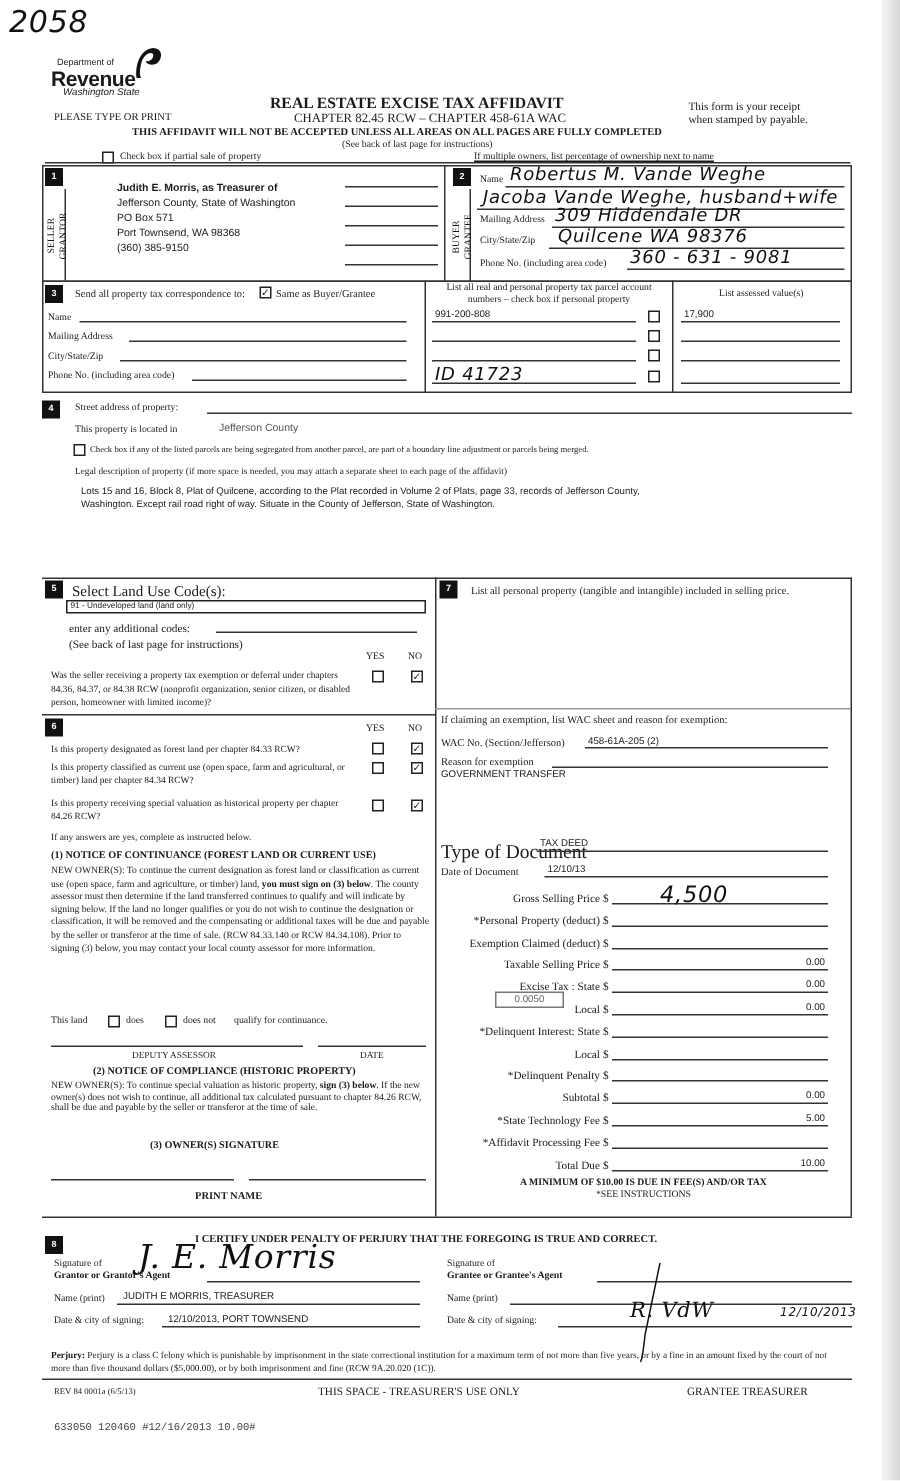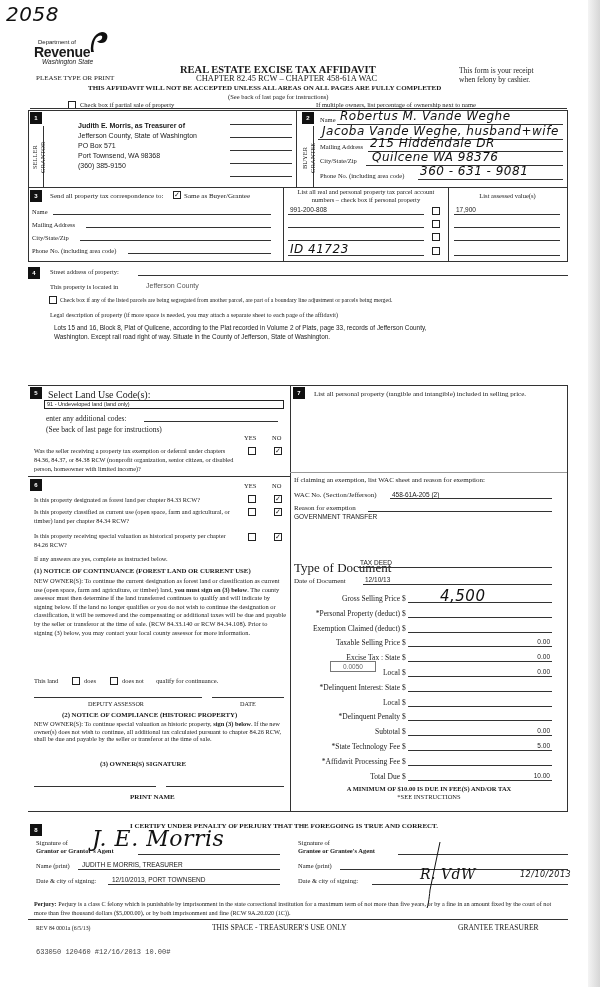--- a/index.html
+++ b/index.html
@@ -33,21 +33,21 @@
 <div class="abs sans bold" style="left:34px;top:44px;font-size:14px;letter-spacing:-0.3px;">Revenue</div>
 <div class="abs sans" style="left:42px;top:58px;font-size:6.5px;font-style:italic;">Washington State</div>
 <svg class="abs" style="left:88px;top:30px;" width="22" height="24" viewBox="0 0 22 24">
   <path d="M3 22 C2 12 6 3 14 2 C20 2 21 8 17 12 C14 14 10 13 9 11 C12 11 15 9 14 6 C12 4 7 7 6 13 C5 17 5 20 6 22 Z" fill="#111"></path>
 </svg>
 
 <div class="abs serif bold" style="left:180px;top:64px;font-size:10.5px;">REAL ESTATE EXCISE TAX AFFIDAVIT</div>
 <div class="abs serif" style="left:36px;top:74px;font-size:7px;">PLEASE TYPE OR PRINT</div>
 <div class="abs serif" style="left:196px;top:73px;font-size:8.5px;">CHAPTER 82.45 RCW – CHAPTER 458-61A WAC</div>
 <div class="abs serif" style="left:459px;top:66px;font-size:7.5px;">This form is your receipt</div>
-<div class="abs serif" style="left:459px;top:75px;font-size:7.5px;">when felony by cashier.</div>
+<div class="abs serif" style="left:459px;top:75px;font-size:7.5px;">when stamped by payable.</div>
 <div class="abs serif bold" style="left:88px;top:84px;font-size:7px;">THIS AFFIDAVIT WILL NOT BE ACCEPTED UNLESS ALL AREAS ON ALL PAGES ARE FULLY COMPLETED</div>
 <div class="abs serif" style="left:228px;top:93px;font-size:6.5px;">(See back of last page for instructions)</div>
 <div class="cb" style="left:68px;top:101px;"></div>
 <div class="abs serif" style="left:80px;top:101px;font-size:6.5px;">Check box if partial sale of property</div>
 <div class="abs serif" style="left:316px;top:101px;font-size:6.5px;text-decoration:underline;">If multiple owners, list percentage of ownership next to name</div>
 <div class="rule" style="left:30px;top:108px;width:537px;"></div>
 
 <div class="box" style="left:28px;top:110px;width:540px;height:78px;"></div>
 <div class="abs" style="left:296px;top:110px;border-left:1px solid #333;height:78px;"></div>
 <div class="num" style="left:30px;top:112px;">1</div>
@@ -66,21 +66,21 @@
 
 <div class="num" style="left:302px;top:112px;">2</div>
 <div class="abs" style="left:300px;top:126px;width:14px;height:61px;border-right:1px solid #333;"></div>
 <div class="vtext serif" style="left:301px;top:130px;height:55px;"><span>BUYER</span><br><span>GRANTEE</span></div>
 <div class="abs serif" style="left:320px;top:116px;font-size:6.5px;">Name</div>
 <div class="abs hand" style="left:340px;top:109px;font-size:12px;">Robertus M. Vande Weghe</div>
 <div class="rule" style="left:337px;top:124px;width:226px;"></div>
 <div class="abs hand" style="left:322px;top:124px;font-size:12px;">Jacoba Vande Weghe, husband+wife</div>
 <div class="rule" style="left:318px;top:139px;width:245px;"></div>
 <div class="abs serif" style="left:320px;top:143px;font-size:6.5px;">Mailing Address</div>
-<div class="abs hand" style="left:370px;top:136px;font-size:12px;">215 Hiddendale DR</div>
+<div class="abs hand" style="left:370px;top:136px;font-size:12px;">309 Hiddendale DR</div>
 <div class="rule" style="left:368px;top:151px;width:195px;"></div>
 <div class="abs serif" style="left:320px;top:157px;font-size:6.5px;">City/State/Zip</div>
 <div class="abs hand" style="left:372px;top:150px;font-size:12px;">Quilcene WA 98376</div>
 <div class="rule" style="left:366px;top:165px;width:197px;"></div>
 <div class="abs serif" style="left:320px;top:172px;font-size:6.5px;">Phone No. (including area code)</div>
 <div class="abs hand" style="left:420px;top:164px;font-size:12px;">360 - 631 - 9081</div>
 <div class="rule" style="left:418px;top:179px;width:145px;"></div>
 
 <div class="box" style="left:28px;top:187px;width:540px;height:75px;"></div>
 <div class="abs" style="left:283px;top:187px;border-left:1px solid #333;height:75px;"></div>

